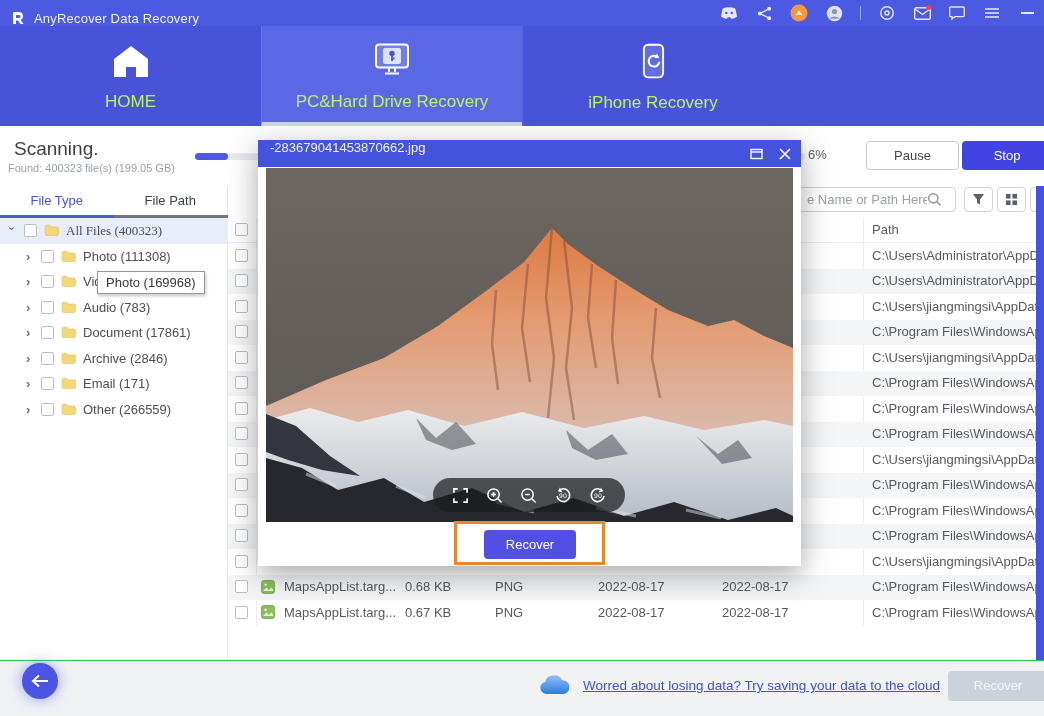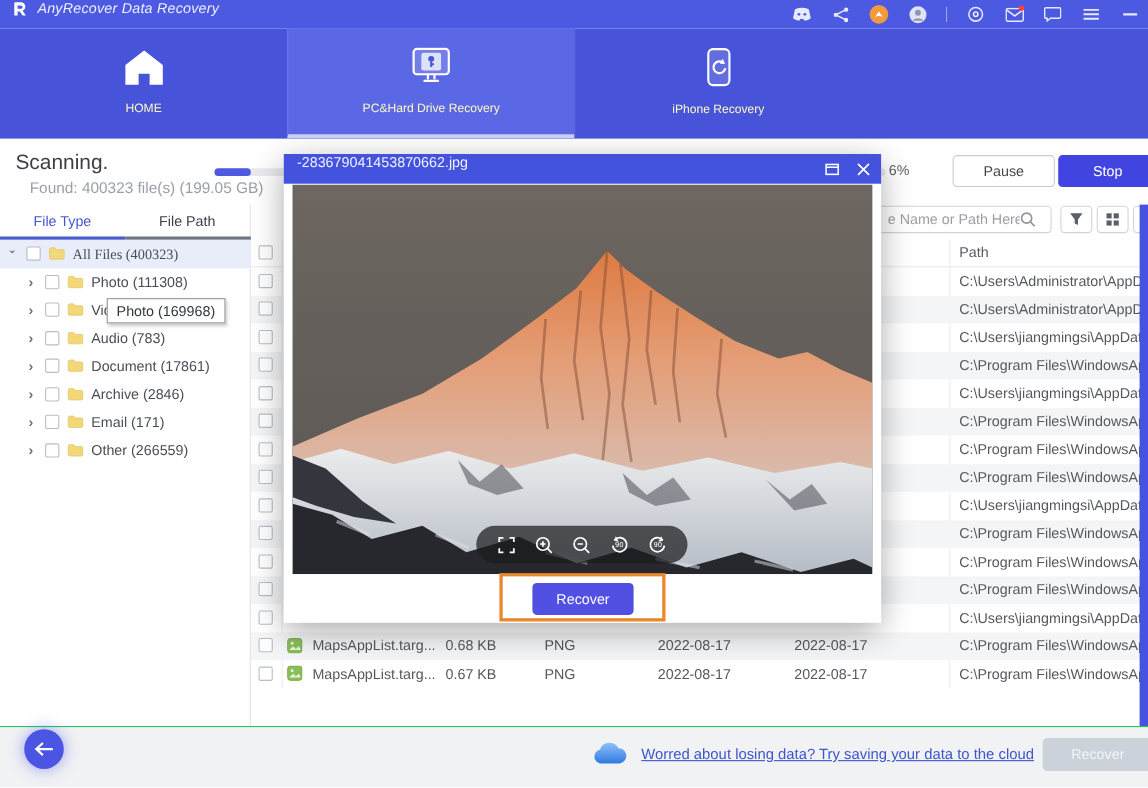--- a/index.html
+++ b/index.html
@@ -1,39 +1,39 @@
 <!DOCTYPE html>
 <html><head>
 <meta charset="utf-8">
 <style>
   * { margin:0; padding:0; box-sizing:border-box; }
   html,body { width:1044px; height:716px; overflow:hidden; }
   body { font-family:"Liberation Sans","DejaVu Sans",sans-serif; background:#fff; position:relative; }
   #app { position:absolute; inset:0; width:1044px; height:716px; overflow:hidden; background:#fff; }
 
   
-  .titlebar { position:absolute; left:0; top:0; width:1044px; height:26px; background:#4c59e1; display:flex; align-items:flex-start; color:#fff; z-index:70;font-style:italic; }
+  .titlebar { position:absolute; left:0; top:0; width:1044px; height:26px; background:#4c59e1; display:flex; align-items:flex-end; color:#fff; z-index:70; }
   .logo { margin:0 8px 0 10px; font-weight:bold; font-size:15px; color:#fff; display:flex; align-items:center; }
   .app-title { font-size:13px; color:#eef1ff; letter-spacing:.2px; }
   .tb-icons { position:absolute; right:8px; top:0; height:26px; display:flex; align-items:center; gap:17px; }
   .tb-icon { width:18px; height:18px; display:flex; align-items:center; justify-content:center; position:relative; cursor:pointer; }
   .tb-divider { width:1px; height:14px; background:rgba(255,255,255,.45); }
   .mail-dot { position:absolute; right:0; top:1px; width:5px; height:5px; border-radius:50%; background:#ff4040; }
 
   
   .nav { position:absolute; left:0; top:26px; width:1044px; height:100px; background:#4754da; display:flex; z-index:60; }
   .nav-item { width:261px; height:100px; display:flex; flex-direction:column; align-items:center; justify-content:flex-start; padding-top:17px; gap:9px; color:#e9ecfb; cursor:pointer; border-left:1px solid rgba(255,255,255,.10); }
   .nav-item:first-child { border-left:none; }
   .nav-item.active { background:#5b68e6; border-bottom:4px solid #c9d0f2; }
-  .nav-label { font-size:11px; color:#fef9c3; }
+  .nav-label { font-size:17px; color:#bef264; }
 
   
   .scanbar { position:absolute; left:0; top:126px; width:1044px; height:60px; background:#fff; z-index:5; }
   .scan-status { position:absolute; left:14px; top:12px; font-size:19px; color:#3c3f45; }
-  .scan-found { position:absolute; left:27px; top:36px; font-size:14px; color:#9aa0a8;text-align:right; }
+  .scan-found { position:absolute; left:8px; top:36px; font-size:11px; color:#9aa0a8;text-align:right; }
   .progress-track { position:absolute; left:195px; top:153px; width:610px; height:7px; border-radius:4px; background:#e9eaee; z-index:6; }
   .progress-thumb { width:33px; height:7px; border-radius:4px; background:#4d5ae0; }
   .progress-label { position:absolute; left:808px; top:147px; font-size:13px; color:#5a5f66; z-index:6; }
   .btn-pause { position:absolute; left:866px; top:141px; width:93px; height:29px; background:#fff; border:1px solid #c9cbd2; border-radius:4px; font-size:13px; color:#43464c; text-align:center; line-height:27px; cursor:pointer; z-index:6; }
   .btn-stop { position:absolute; left:962px; top:141px; width:90px; height:29px; background:#4244e2; border-radius:4px; font-size:13px; color:#fff; text-align:center; line-height:29px; cursor:pointer; z-index:6; }
 
   
   .sidebar { position:absolute; left:0; top:186px; width:228px; height:474px; background:#fff; border-right:1px solid #e3e4e8; z-index:8; }
   .side-tabs { position:relative; height:32px; display:flex; }
   .side-tab { width:114px; text-align:center; font-size:13px; line-height:30px; cursor:pointer; }

